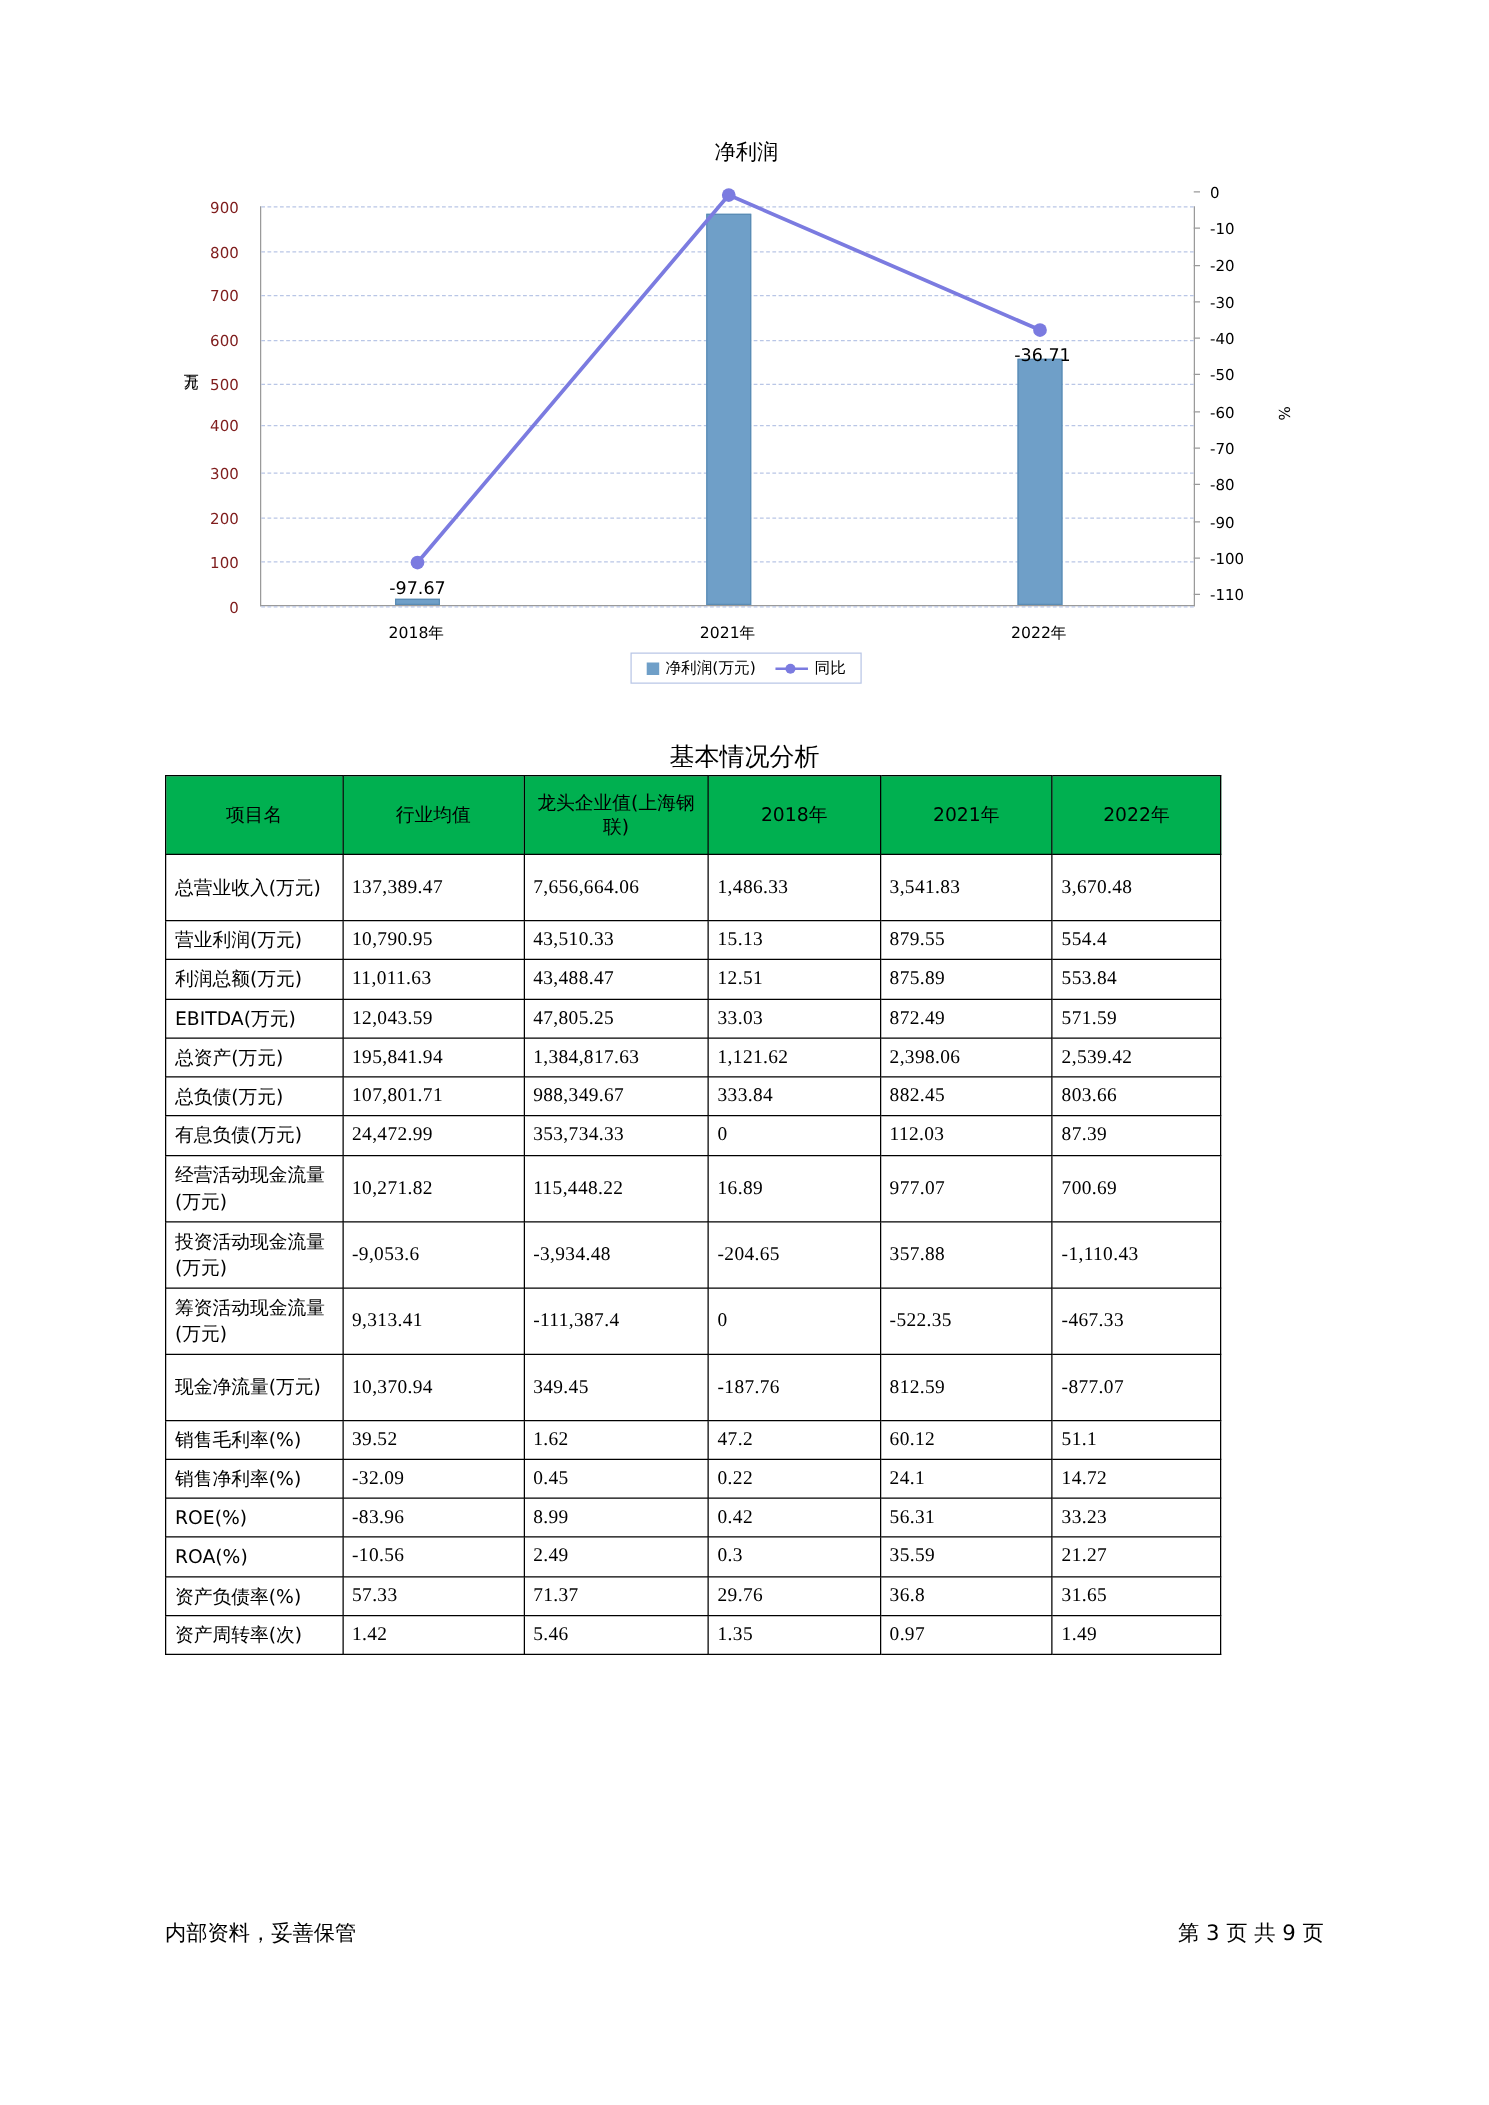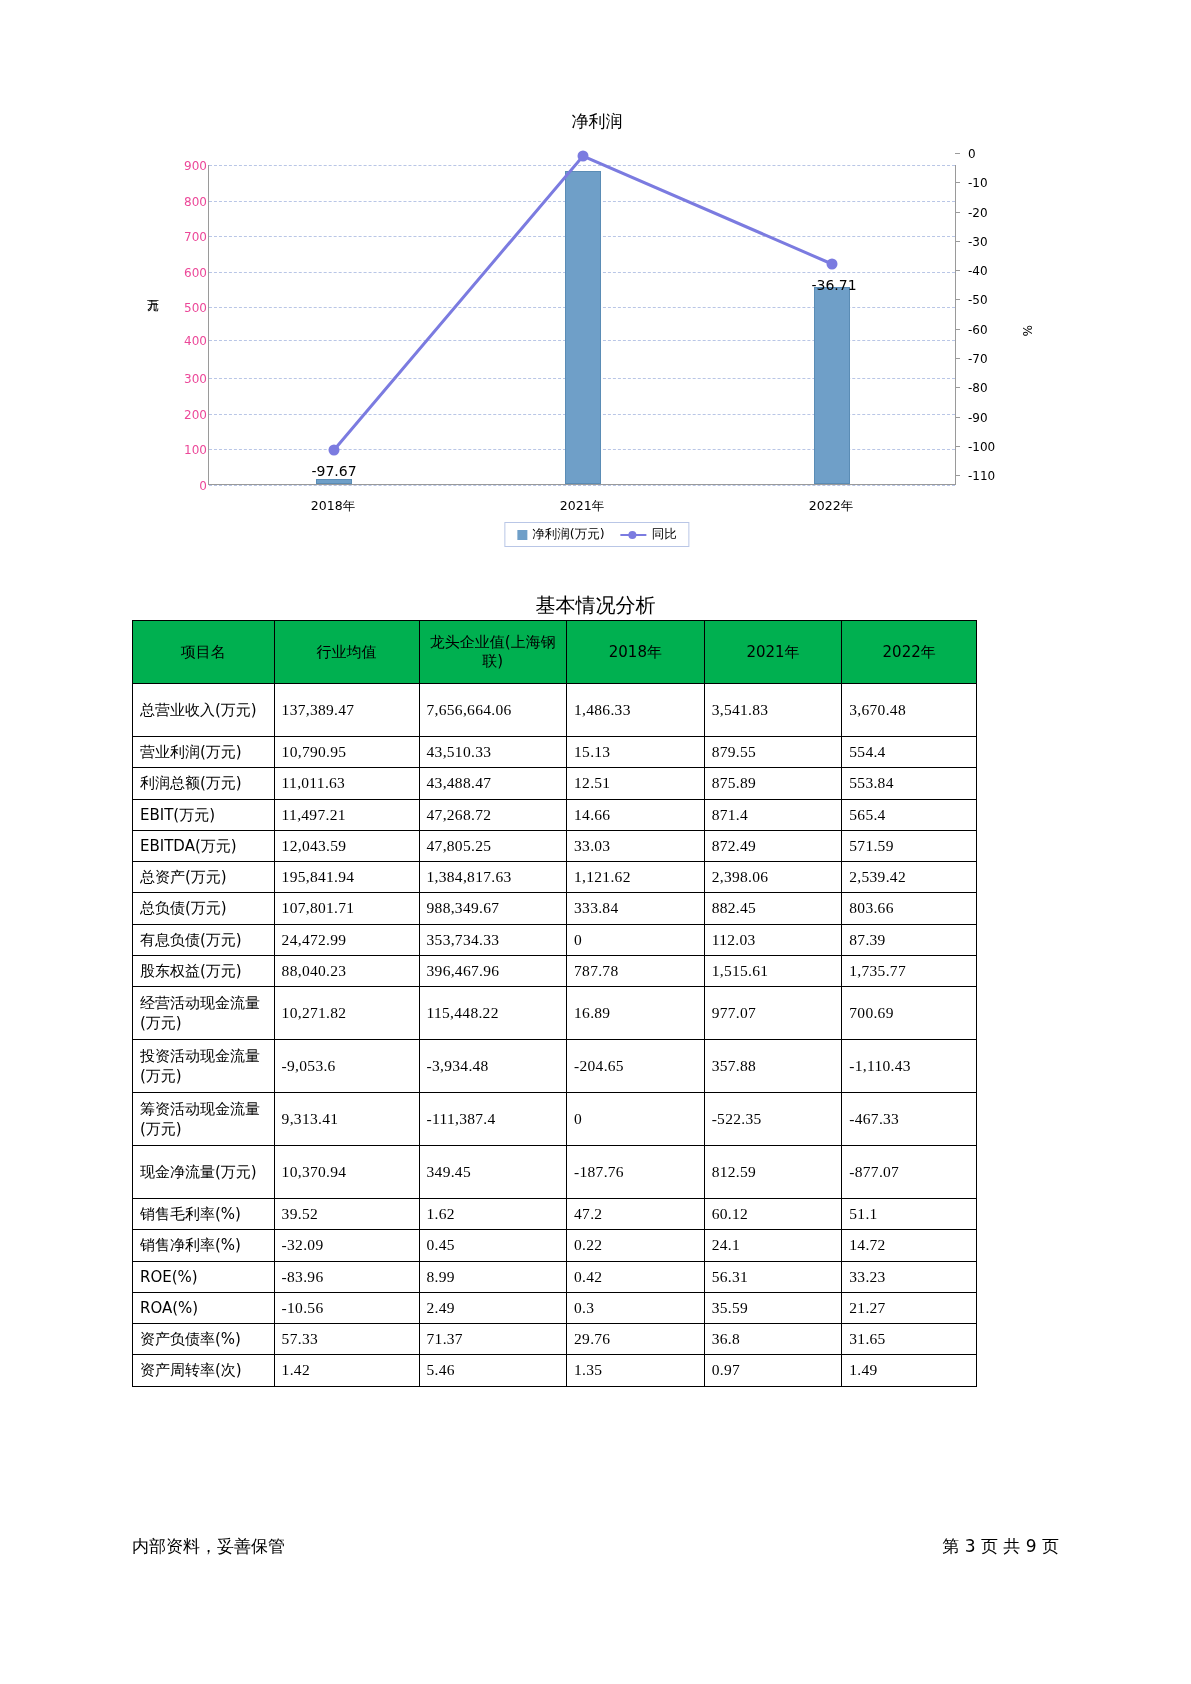--- a/index.html
+++ b/index.html
@@ -55,24 +55,24 @@
     position: absolute;
     left: 0;
     width: 100%;
     border-top: 1px dashed #b9c6e6;
     height: 0;
   }
   .y-left-label {
     position: absolute;
     right: 100%;
     transform: translateY(-50%);
-    margin-right: 2px;
+    margin-right: 18px;
     font-family: "DejaVu Sans", sans-serif;
     font-size: 12px;
-    color: #ec4899;
+    color: #7f1d1d;
     white-space: nowrap;
   }
   .y-right-label {
     position: absolute;
     left: 100%;
     transform: translateY(-50%);
     margin-left: 8px;
     font-family: "DejaVu Sans", sans-serif;
     font-size: 12px;
     color: #000;
@@ -377,28 +377,20 @@
       </tr>
       <tr>
         <td class="name">利润总额(万元)</td>
         <td class="num c1">11,011.63</td>
         <td class="num c2">43,488.47</td>
         <td class="num c3">12.51</td>
         <td class="num c4">875.89</td>
         <td class="num c5">553.84</td>
       </tr>
       <tr>
-        <td class="name">EBIT(万元)</td>
-        <td class="num c1">11,497.21</td>
-        <td class="num c2">47,268.72</td>
-        <td class="num c3">14.66</td>
-        <td class="num c4">871.4</td>
-        <td class="num c5">565.4</td>
-      </tr>
-      <tr>
         <td class="name">EBITDA(万元)</td>
         <td class="num c1">12,043.59</td>
         <td class="num c2">47,805.25</td>
         <td class="num c3">33.03</td>
         <td class="num c4">872.49</td>
         <td class="num c5">571.59</td>
       </tr>
       <tr>
         <td class="name">总资产(万元)</td>
         <td class="num c1">195,841.94</td>
@@ -415,28 +407,20 @@
         <td class="num c4">882.45</td>
         <td class="num c5">803.66</td>
       </tr>
       <tr>
         <td class="name">有息负债(万元)</td>
         <td class="num c1">24,472.99</td>
         <td class="num c2">353,734.33</td>
         <td class="num c3">0</td>
         <td class="num c4">112.03</td>
         <td class="num c5">87.39</td>
-      </tr>
-      <tr>
-        <td class="name">股东权益(万元)</td>
-        <td class="num c1">88,040.23</td>
-        <td class="num c2">396,467.96</td>
-        <td class="num c3">787.78</td>
-        <td class="num c4">1,515.61</td>
-        <td class="num c5">1,735.77</td>
       </tr>
       <tr class="tall">
         <td class="name">经营活动现金流量(万元)</td>
         <td class="num c1">10,271.82</td>
         <td class="num c2">115,448.22</td>
         <td class="num c3">16.89</td>
         <td class="num c4">977.07</td>
         <td class="num c5">700.69</td>
       </tr>
       <tr class="tall">

